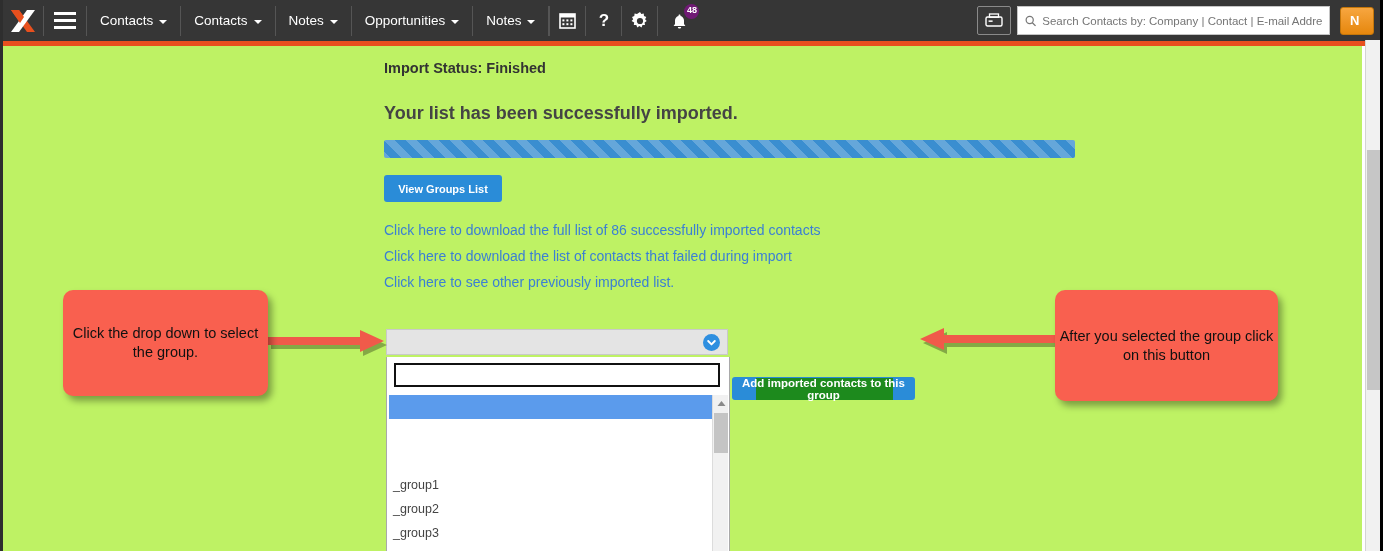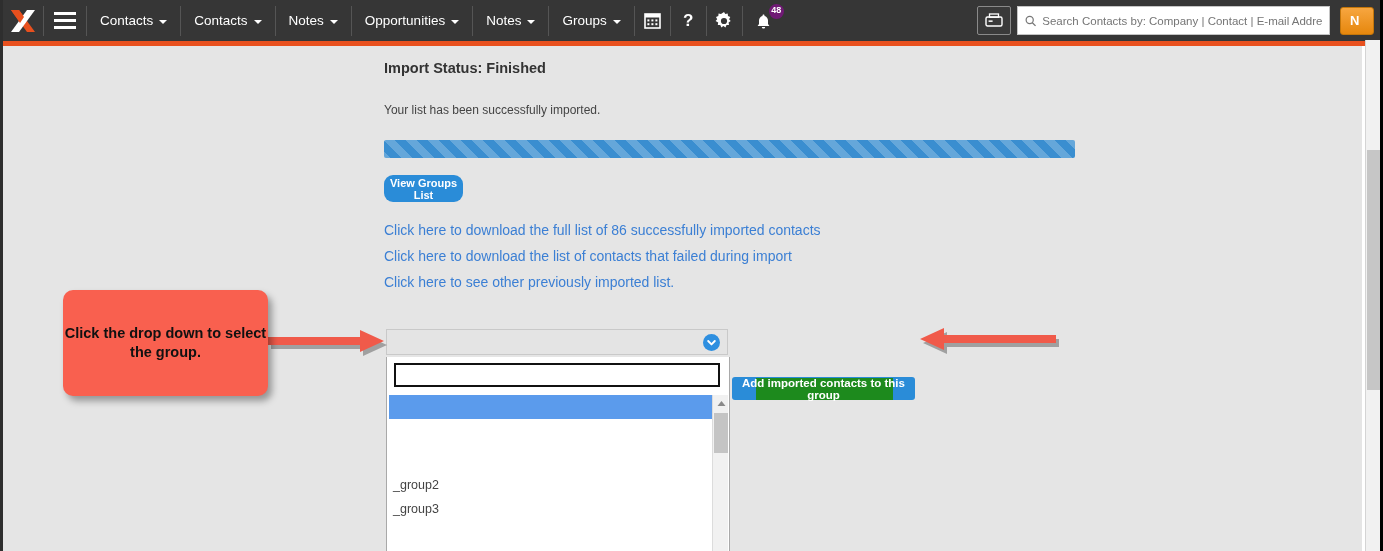--- a/index.html
+++ b/index.html
@@ -78,46 +78,46 @@
   }
   .new-btn {
     margin-left:10px; height:28px; min-width:34px; padding:0 9px;
     background:linear-gradient(#f7a640,#e6870d);
     border:1px solid #c4760a; border-radius:3px;
     color:#fff; font-size:13px; font-weight:bold;
     display:flex; align-items:center; overflow:hidden;
   }
 
   
-  .content { position:absolute; left:3px; top:46px; width:1359px; height:505px; background:#e5e5e5; }
+  .content { position:absolute; left:3px; top:46px; width:1359px; height:505px; background:#bef264; }
 
   .page-title {
     position:absolute; left:381px; top:14px;
     font-size:14.5px; font-weight:bold; color:#333;
   }
   .status-msg {
     position:absolute; left:381px; top:57px;
-    font-size:12px; color:#444;
+    font-size:18px; color:#444;font-weight:bold;
   }
   .progress {
     position:absolute; left:381px; top:94px; width:691px; height:18px;
     background-color:#3a8ed0;
     background-image: linear-gradient(45deg,
       rgba(255,255,255,.22) 25%, transparent 25%,
       transparent 50%, rgba(255,255,255,.22) 50%,
       rgba(255,255,255,.22) 75%, transparent 75%, transparent);
     background-size: 22px 22px;
     border-radius:2px;
   }
   .btn-blue {
     position:absolute; background:#2a8cd8; color:#fff; border:none;
     border-radius:3px; font-family:"Liberation Sans", sans-serif;
     font-weight:bold; cursor:pointer;
   }
-  #view-groups { left:381px; top:129px; width:79px; height:27px; font-size:11px;border-radius:9px; }
+  #view-groups { left:381px; top:129px; width:118px; height:27px; font-size:11px; }
 
   .links { position:absolute; left:381px; top:171px; width:700px; }
   .dl-link {
     display:block; color:#3b7fd4; font-size:14px; line-height:26px;
     text-decoration:none; cursor:pointer; white-space:nowrap;
   }
 
   
   .select-box {
     position:absolute; left:383px; top:283px; width:342px; height:26px;
@@ -174,21 +174,20 @@
   }
   #add-btn .lbl { position:relative; z-index:1; }
 
   
   .callout {
     position:absolute; background:#f9604f; border-radius:10px;
     color:#111; font-size:14.5px; line-height:19px; text-align:center;
     display:flex; align-items:center; justify-content:center;
     padding:10px 0; box-shadow:4px 5px 7px rgba(0,0,0,.35);
     z-index:20;
-    font-weight:bold;
   }
   #callout-left { left:63px; top:290px; width:205px; height:106px; }
   #callout-right { left:1055px; top:290px; width:223px; height:111px; }
 
   .arrow-svg { position:absolute; z-index:19; }
   #arrow-left { left:268px; top:328px; width:120px; height:34px; }
   #arrow-right { left:915px; top:326px; width:145px; height:34px; }
 </style>
 </head>
 <body>
@@ -238,24 +237,20 @@
       <i class="caret"></i>
     </div>
     <div class="nav-sep"></div>
 
     <div class="nav-item">
       <span>Notes</span>
       <i class="caret"></i>
     </div>
     <div class="nav-sep"></div>
 
-    <div class="nav-item">
-      <span>Groups</span>
-      <i class="caret"></i>
-    </div>
     <div class="nav-sep"></div>
 
     <div class="nav-icon">
       <svg width="17" height="17" viewBox="0 0 17 17">
         <rect x="1" y="2" width="15" height="14" fill="none" stroke="#fff" stroke-width="1.6"></rect>
         <rect x="1" y="2" width="15" height="3.5" fill="#fff"></rect>
         <rect x="3.4" y="7.4" width="2" height="2" fill="#fff"></rect>
         <rect x="7.4" y="7.4" width="2" height="2" fill="#fff"></rect>
         <rect x="11.4" y="7.4" width="2" height="2" fill="#fff"></rect>
         <rect x="3.4" y="11.2" width="2" height="2" fill="#fff"></rect>
@@ -334,20 +329,21 @@
       </span>
     </div>
 
     <div class="dropdown">
       <input class="dd-search" type="text" placeholder="" style="">
 
       <div class="dd-list">
         <div class="dd-opt selected blank"></div>
         <div class="dd-opt blank"></div>
         <div class="dd-spacer"></div>
+        <div class="dd-opt">_group1</div>
         <div class="dd-opt">_group2</div>
         <div class="dd-opt">_group3</div>
 
       </div>
 
       <div class="dd-scroll">
         <div class="dd-arrow up">
           <svg width="9" height="7" viewBox="0 0 9 7">
               <polygon points="4.5,1 8.5,6 .5,6" fill="#8a8a8a"></polygon>
             </svg>
@@ -367,20 +363,21 @@
 
   <div class="callout" id="callout-left">Click the drop down to select the group.</div>
 
   <svg class="arrow-svg" id="arrow-left" viewBox="0 0 120 34">
     <g transform="translate(3,4)">
       <path d="M0 9 L92 9 L92 2 L116 13 L92 24 L92 17 L0 17 Z" fill="rgba(0,0,0,.3)"></path>
     </g>
     <path d="M0 9 L92 9 L92 2 L116 13 L92 24 L92 17 L0 17 Z" fill="#f05a4a"></path>
   </svg>
 
+  <div class="callout" id="callout-right">After you selected the group click on this button</div>
 
   <svg class="arrow-svg" id="arrow-right" viewBox="0 0 145 34">
     <g transform="translate(3,4)">
       <path d="M141 9 L29 9 L29 2 L5 13 L29 24 L29 17 L141 17 Z" fill="rgba(0,0,0,.3)"></path>
     </g>
     <path d="M141 9 L29 9 L29 2 L5 13 L29 24 L29 17 L141 17 Z" fill="#f05a4a"></path>
   </svg>
 
   <div class="left-edge"></div>
   <div class="page-scrollbar">

